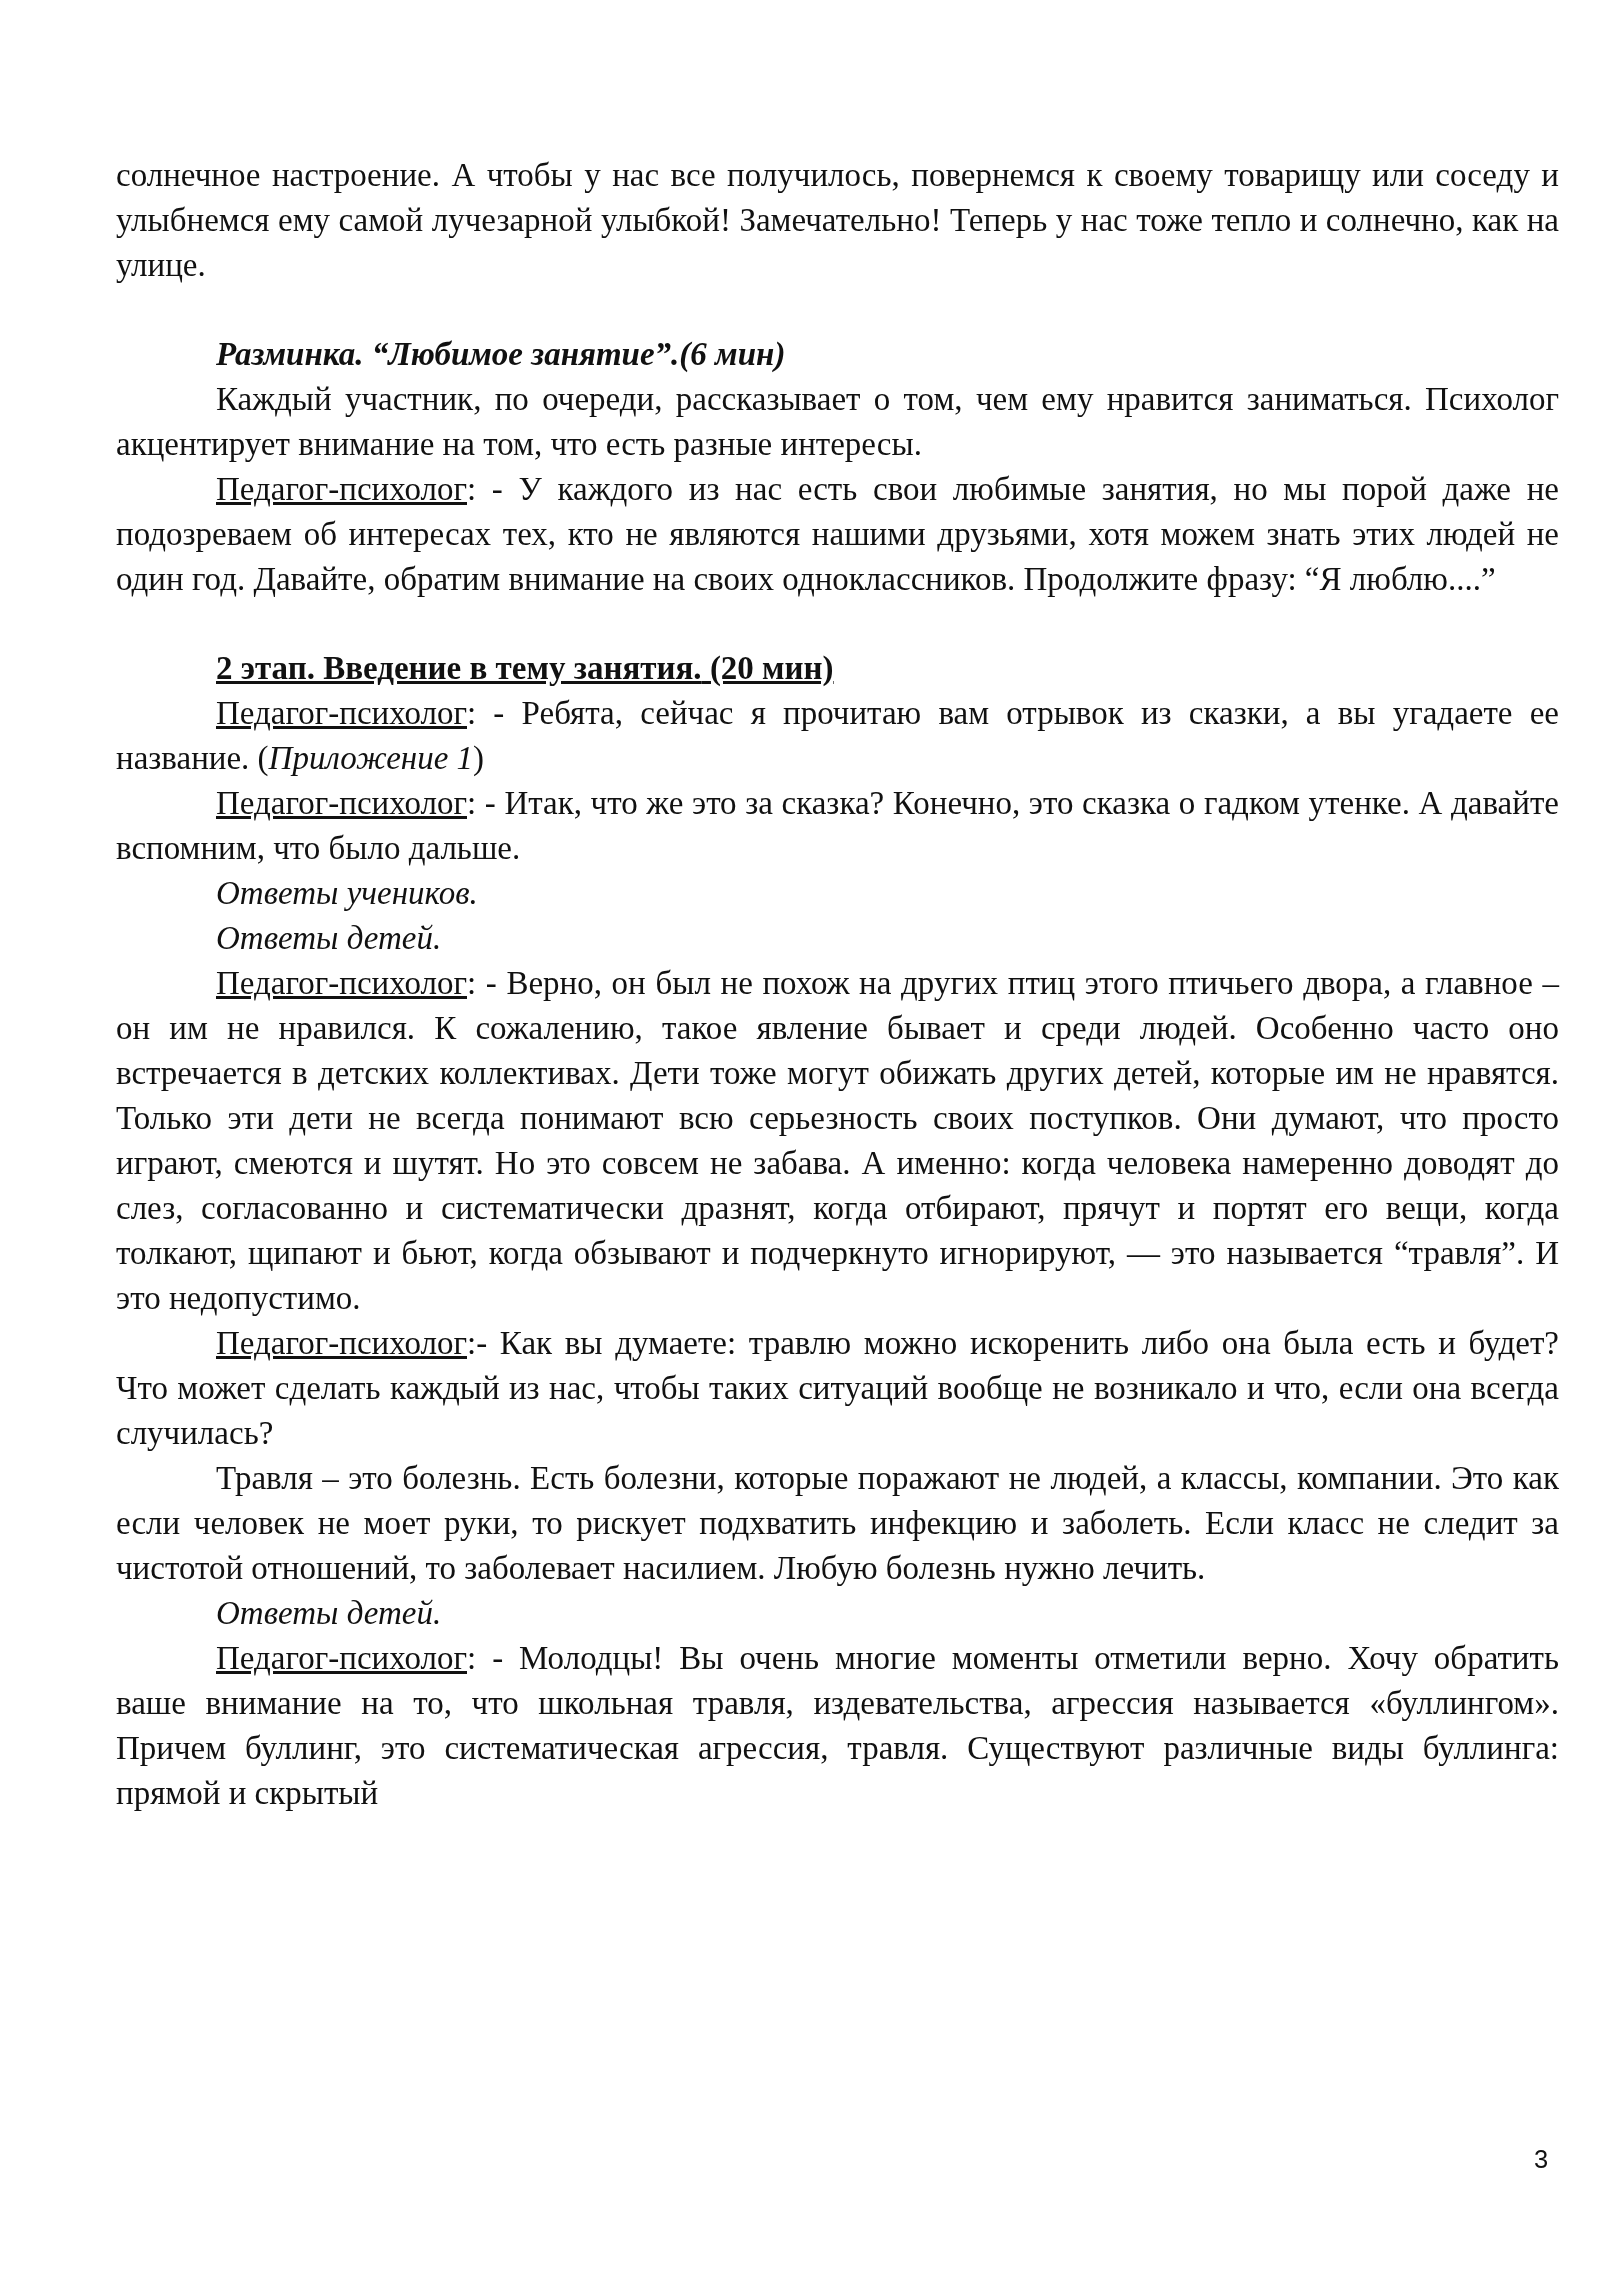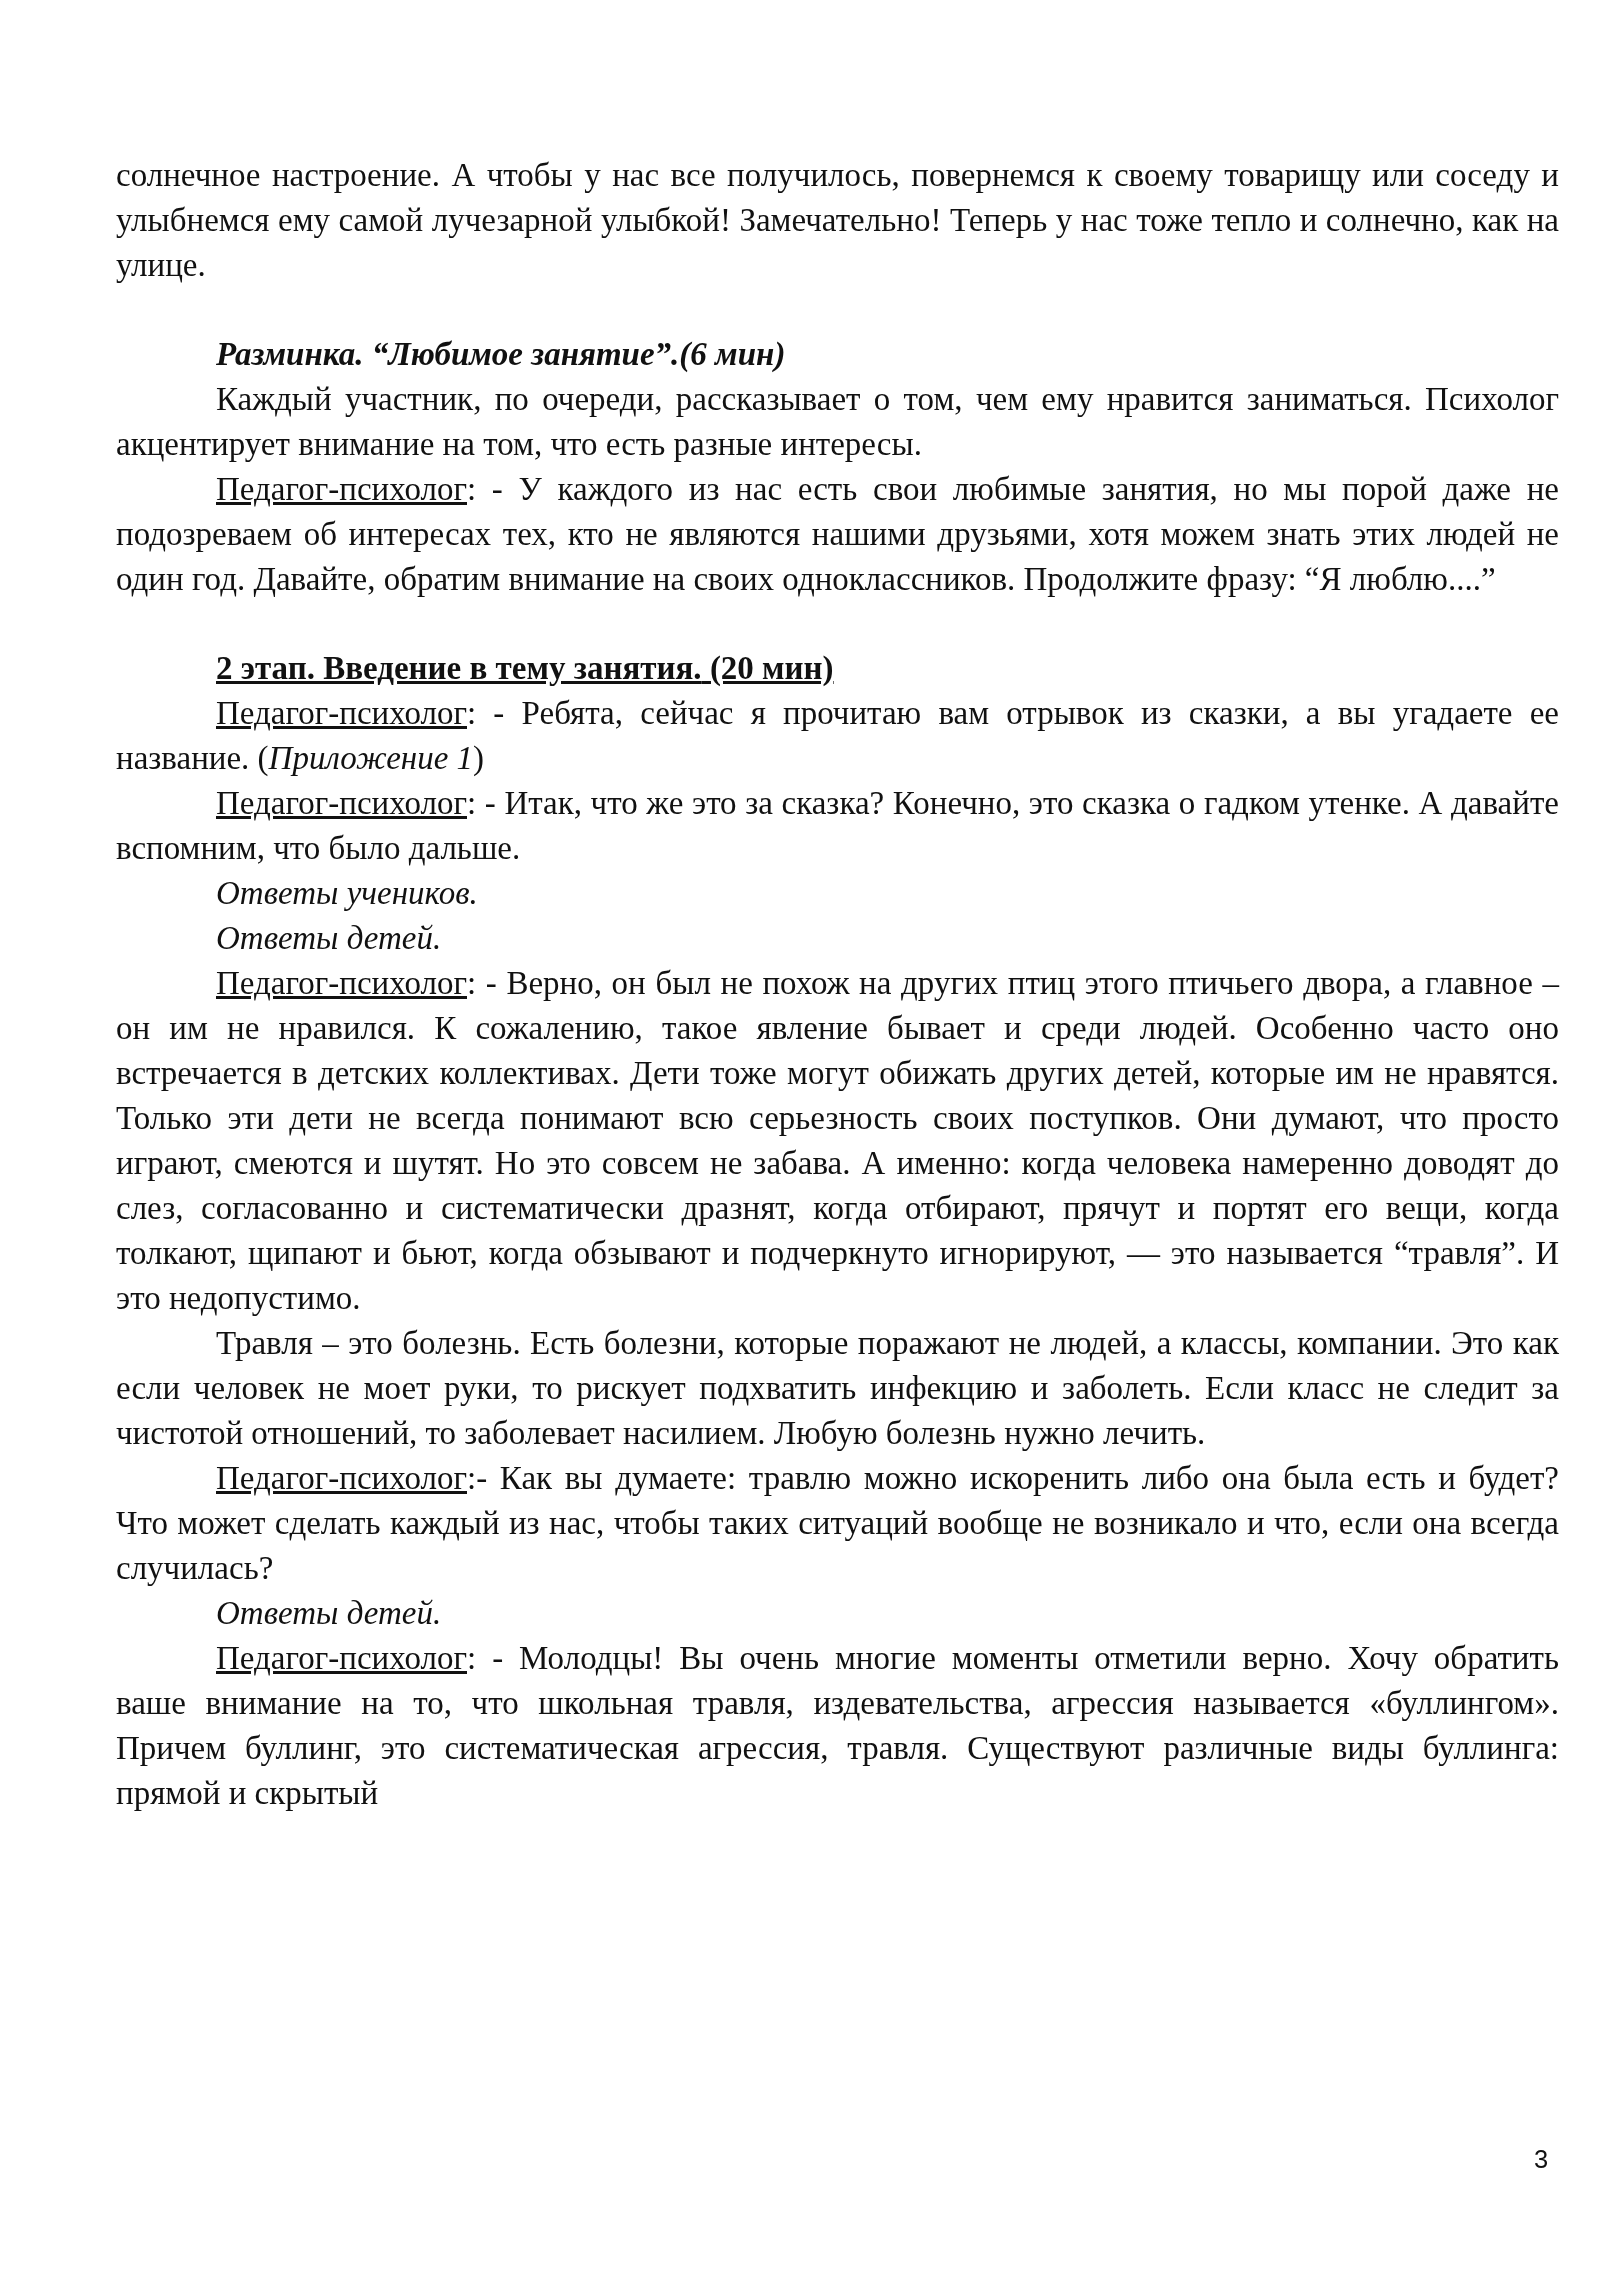--- a/index.html
+++ b/index.html
@@ -42,23 +42,23 @@
   <p class="p"><span class="speaker">Педагог-психолог</span><span>: - Итак, что же это за сказка? Конечно, это сказка о гадком утенке. А давайте вспомним, что было дальше.</span></p>
 
   <p class="p it">Ответы учеников.</p>
 
 
 
   <p class="p it">Ответы детей.</p>
 
   <p class="p"><span class="speaker">Педагог-психолог</span><span>: - Верно, он был не похож на других птиц этого птичьего двора, а главное – он им не нравился. К сожалению, такое явление бывает и среди людей. Особенно часто оно встречается в детских коллективах. Дети тоже могут обижать других детей, которые им не нравятся. Только эти дети не всегда понимают всю серьезность своих поступков. Они думают, что просто играют, смеются и шутят. Но это совсем не забава. А именно: когда человека намеренно доводят до слез, согласованно и систематически дразнят, когда отбирают, прячут и портят его вещи, когда толкают, щипают и бьют, когда обзывают и подчеркнуто игнорируют, — это называется “травля”. И это недопустимо.</span></p>
 
+  <p class="p"><span class="speaker">Педагог-психолог</span><span>:- Как вы думаете: травлю можно искоренить либо она была есть и будет? Что может сделать каждый из нас, чтобы таких ситуаций вообще не возникало и что, если она всегда случилась?</span></p>
+
   <p class="p">Травля – это болезнь. Есть болезни, которые поражают не людей, а классы, компании. Это как если человек не моет руки, то рискует подхватить инфекцию и заболеть. Если класс не следит за чистотой отношений, то заболевает насилием. Любую болезнь нужно лечить.</p>
-
-  <p class="p"><span class="speaker">Педагог-психолог</span><span>:- Как вы думаете: травлю можно искоренить либо она была есть и будет? Что может сделать каждый из нас, чтобы таких ситуаций вообще не возникало и что, если она всегда случилась?</span></p>
 
   <p class="p it">Ответы детей.</p>
 
   <p class="p" style="text-align-last:left"><span class="speaker">Педагог-психолог</span><span>: - Молодцы! Вы очень многие моменты отметили верно. Хочу обратить ваше внимание на то, что школьная травля, издевательства, агрессия называется «буллингом». Причем буллинг, это систематическая агрессия, травля. Существуют различные виды буллинга: прямой и скрытый</span></p>
 </div>
 
 <div class="page-number">3</div>
 
 
 </body></html>

